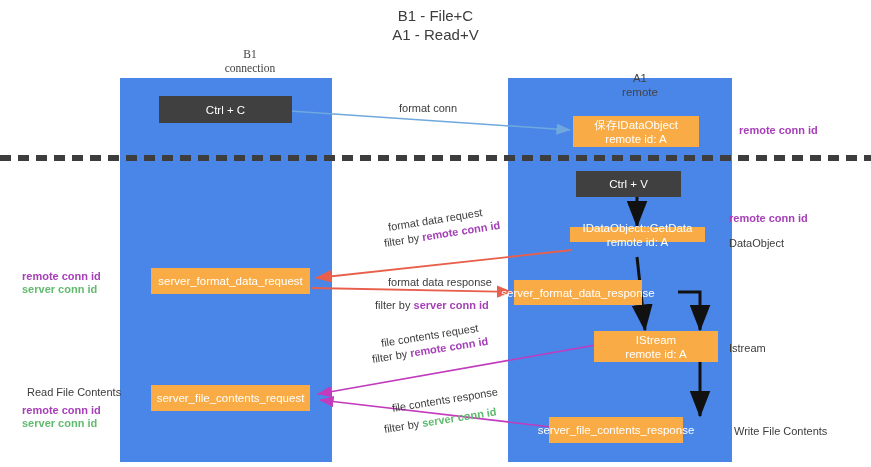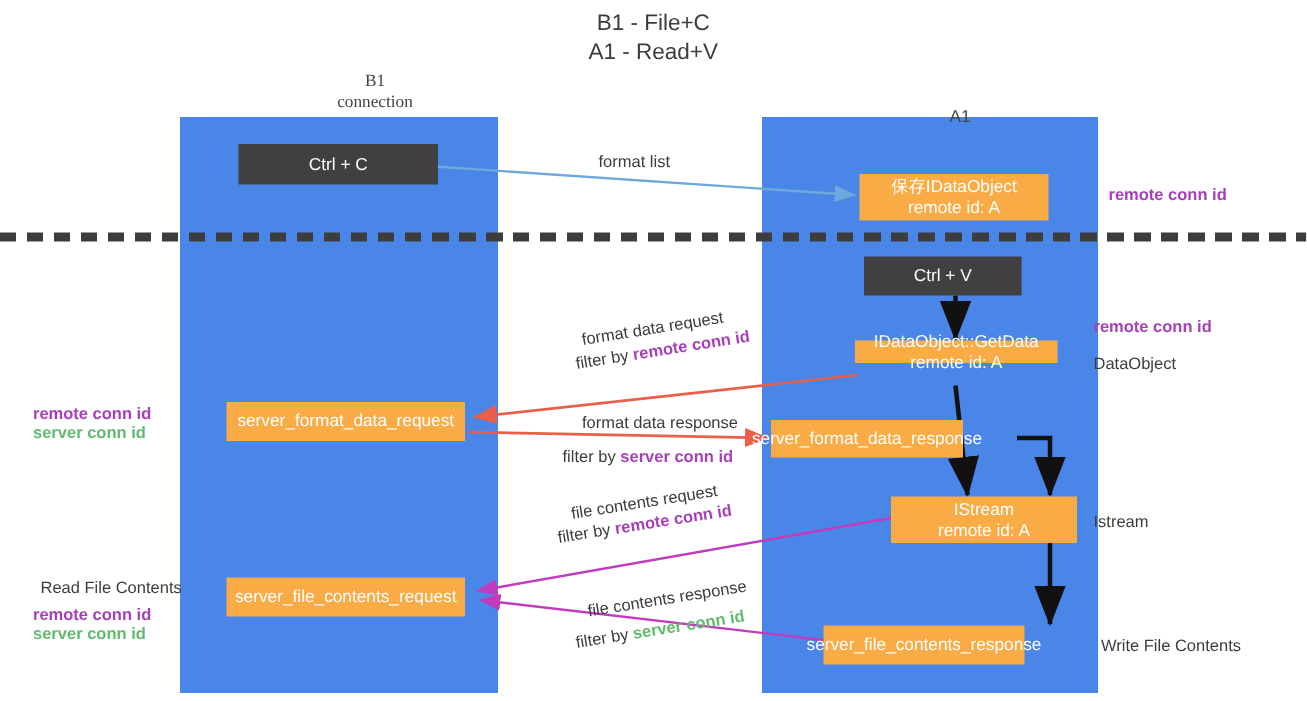--- a/index.html
+++ b/index.html
@@ -109,20 +109,21 @@
 
   <div class="abs lane" id="lane-b1"></div>
   <div class="abs lane" id="lane-a1"></div>
 
   <div class="abs col-head" id="head-b1">
     <div>B1</div>
     <div>connection</div>
   </div>
   <div class="abs col-head" id="head-a1">
     <div>A1</div>
+    <div>remote</div>
   </div>
 
   <svg class="abs" id="arrows" viewBox="0 0 871 467" xmlns="http://www.w3.org/2000/svg">
     <defs>
       <marker id="ah-blue" markerWidth="9" markerHeight="7" refX="8.5" refY="3.5" orient="auto">
         <polygon points="0 0, 9 3.5, 0 7" fill="#6fa8dc"></polygon>
       </marker>
       <marker id="ah-black" markerWidth="9" markerHeight="7" refX="8.5" refY="3.5" orient="auto">
         <polygon points="0 0, 9 3.5, 0 7" fill="#111111"></polygon>
       </marker>
@@ -187,21 +188,21 @@
   </div>
 
   <div class="abs node orange" style="left:151px; top:385px; width:159px; height:26px;">
     <div>server_file_contents_request</div>
   </div>
 
   <div class="abs node orange" style="left:549px; top:417px; width:134px; height:26px;">
     <div>server_file_contents_response</div>
   </div>
 
-  <div class="abs lbl" style="left:399px; top:101px;">format list</div>
+  <div class="abs lbl" style="left:399px; top:101px;">format conn</div>
 
   <div class="abs lbl rot" style="left:388px; top:220px;">format data request</div>
   <div class="abs lbl rot" style="left:384px; top:236px;">
     <span>filter by </span><span class="purple">remote conn id</span>
   </div>
 
   <div class="abs lbl" style="left:388px; top:275px;">format data response</div>
   <div class="abs lbl" style="left:375px; top:298px;">
     <span>filter by </span><span class="purple">server conn id</span>
   </div>

